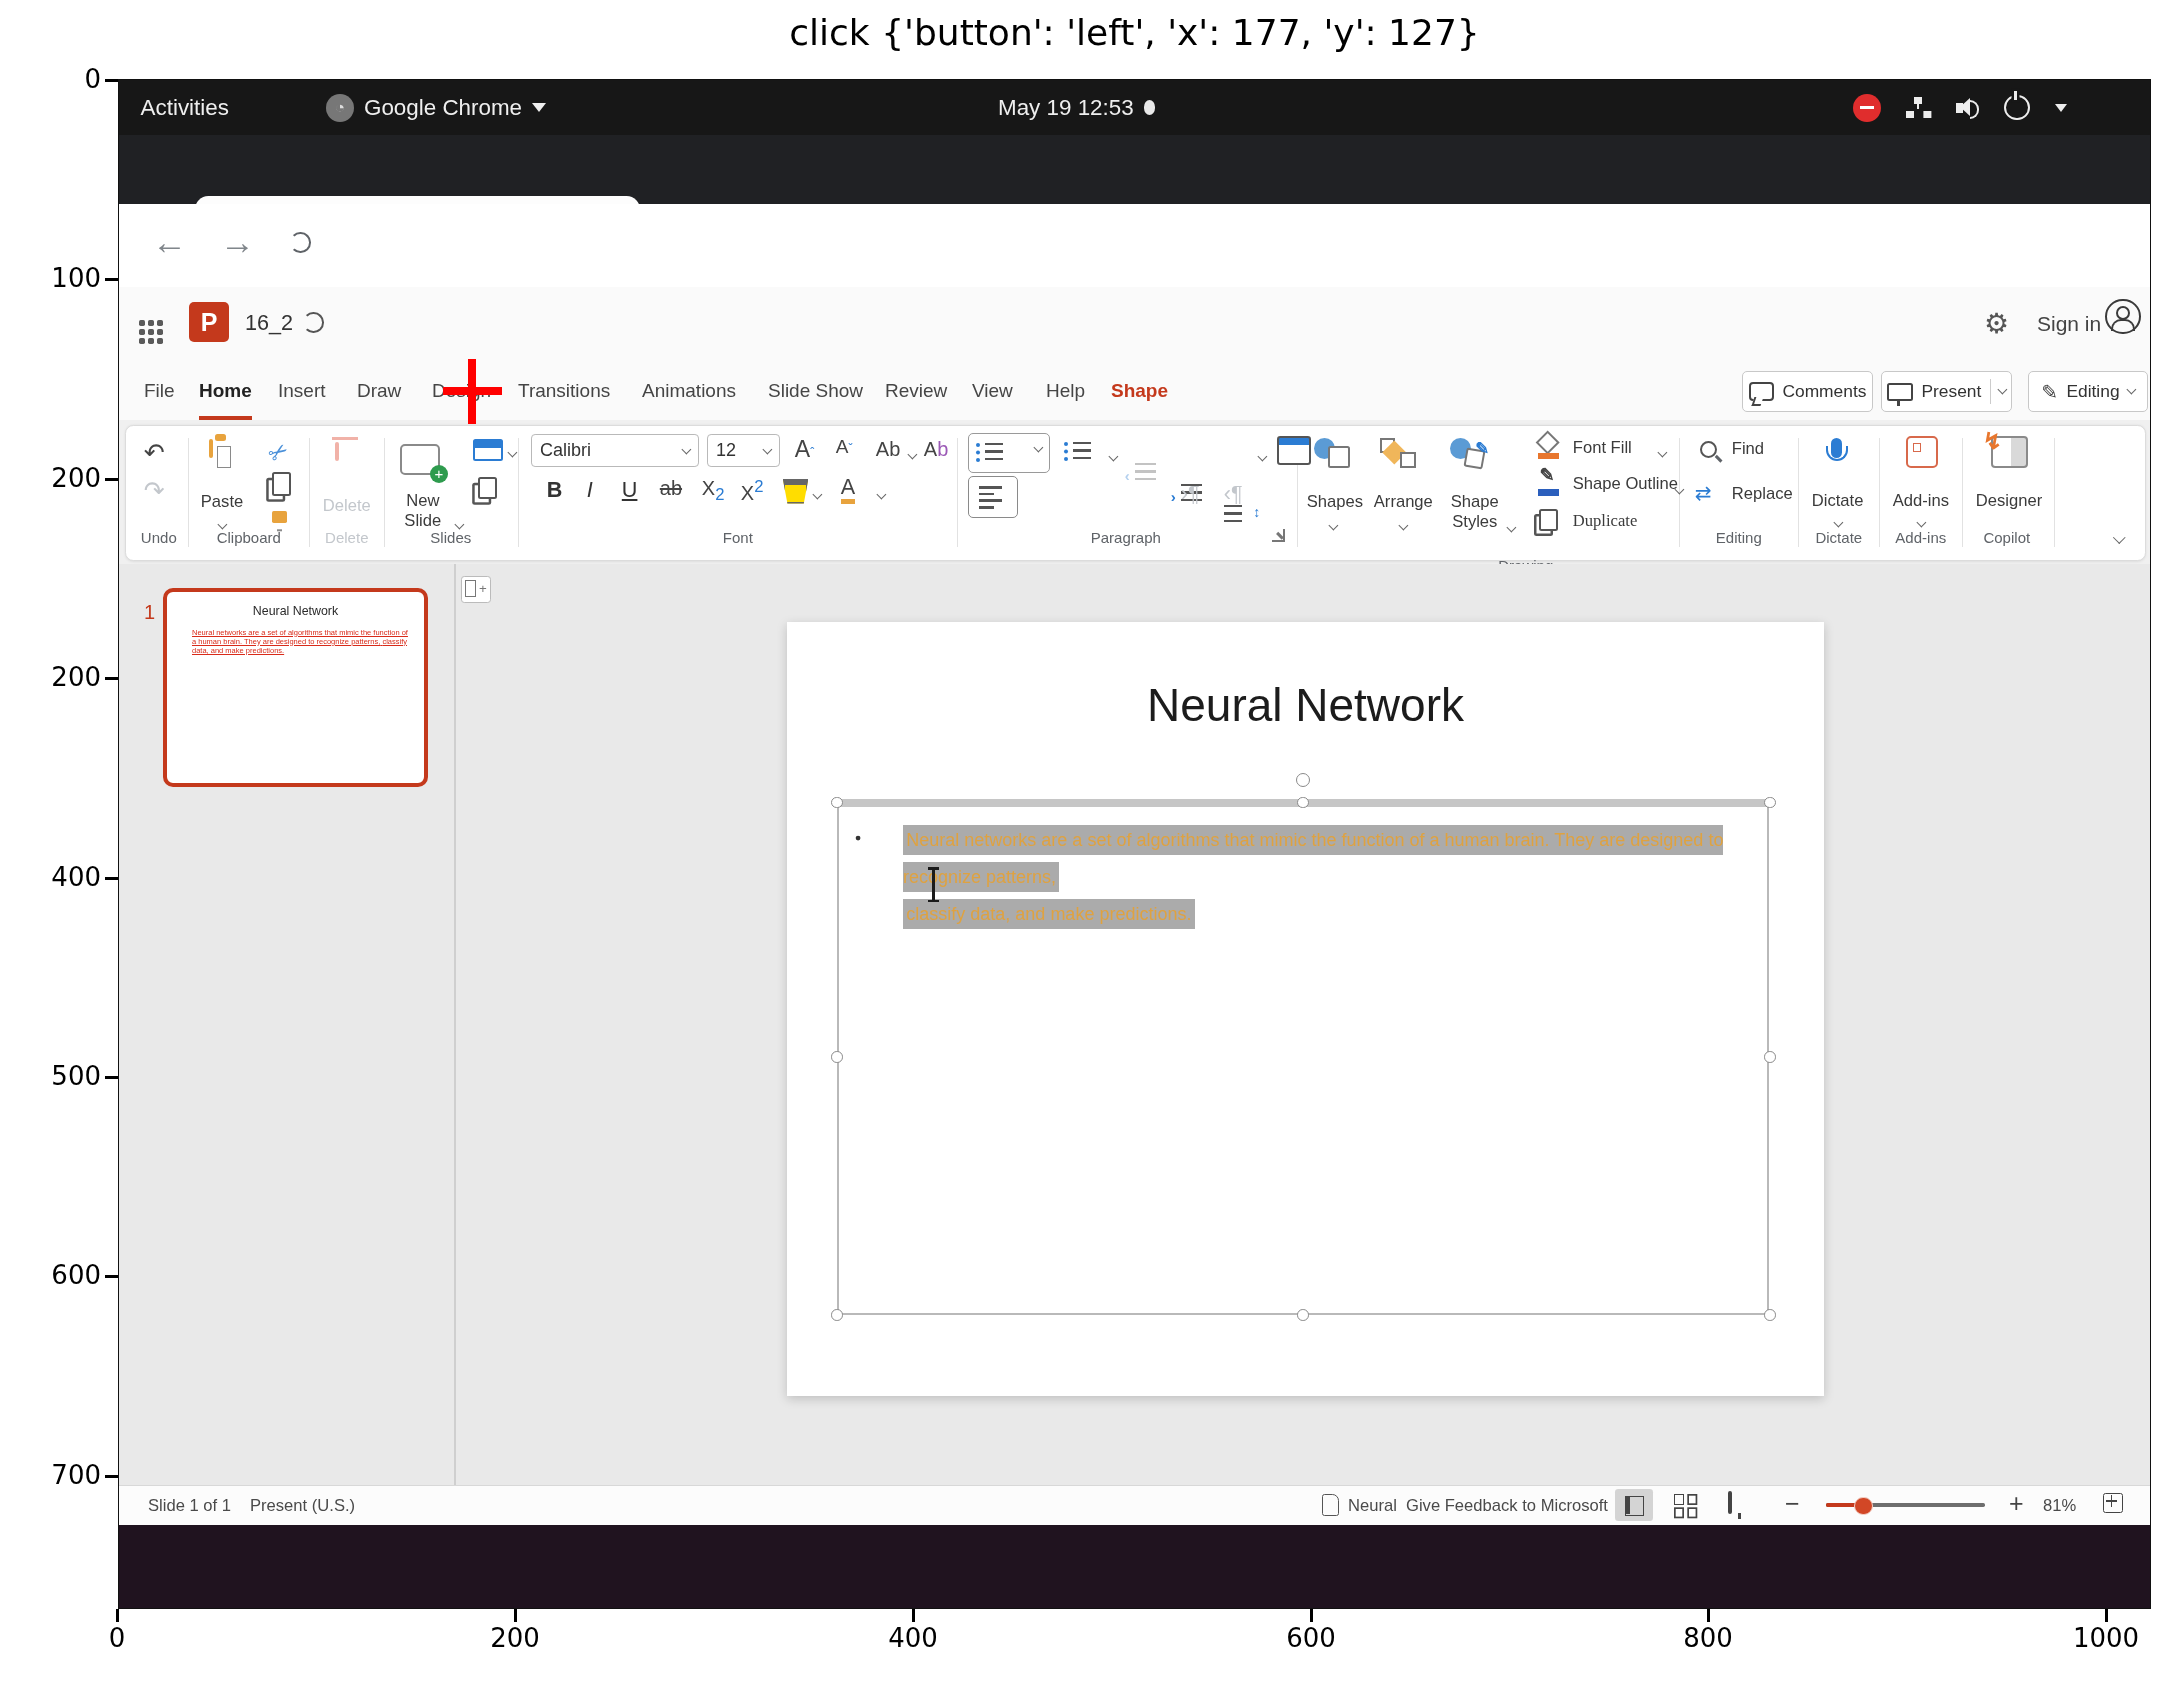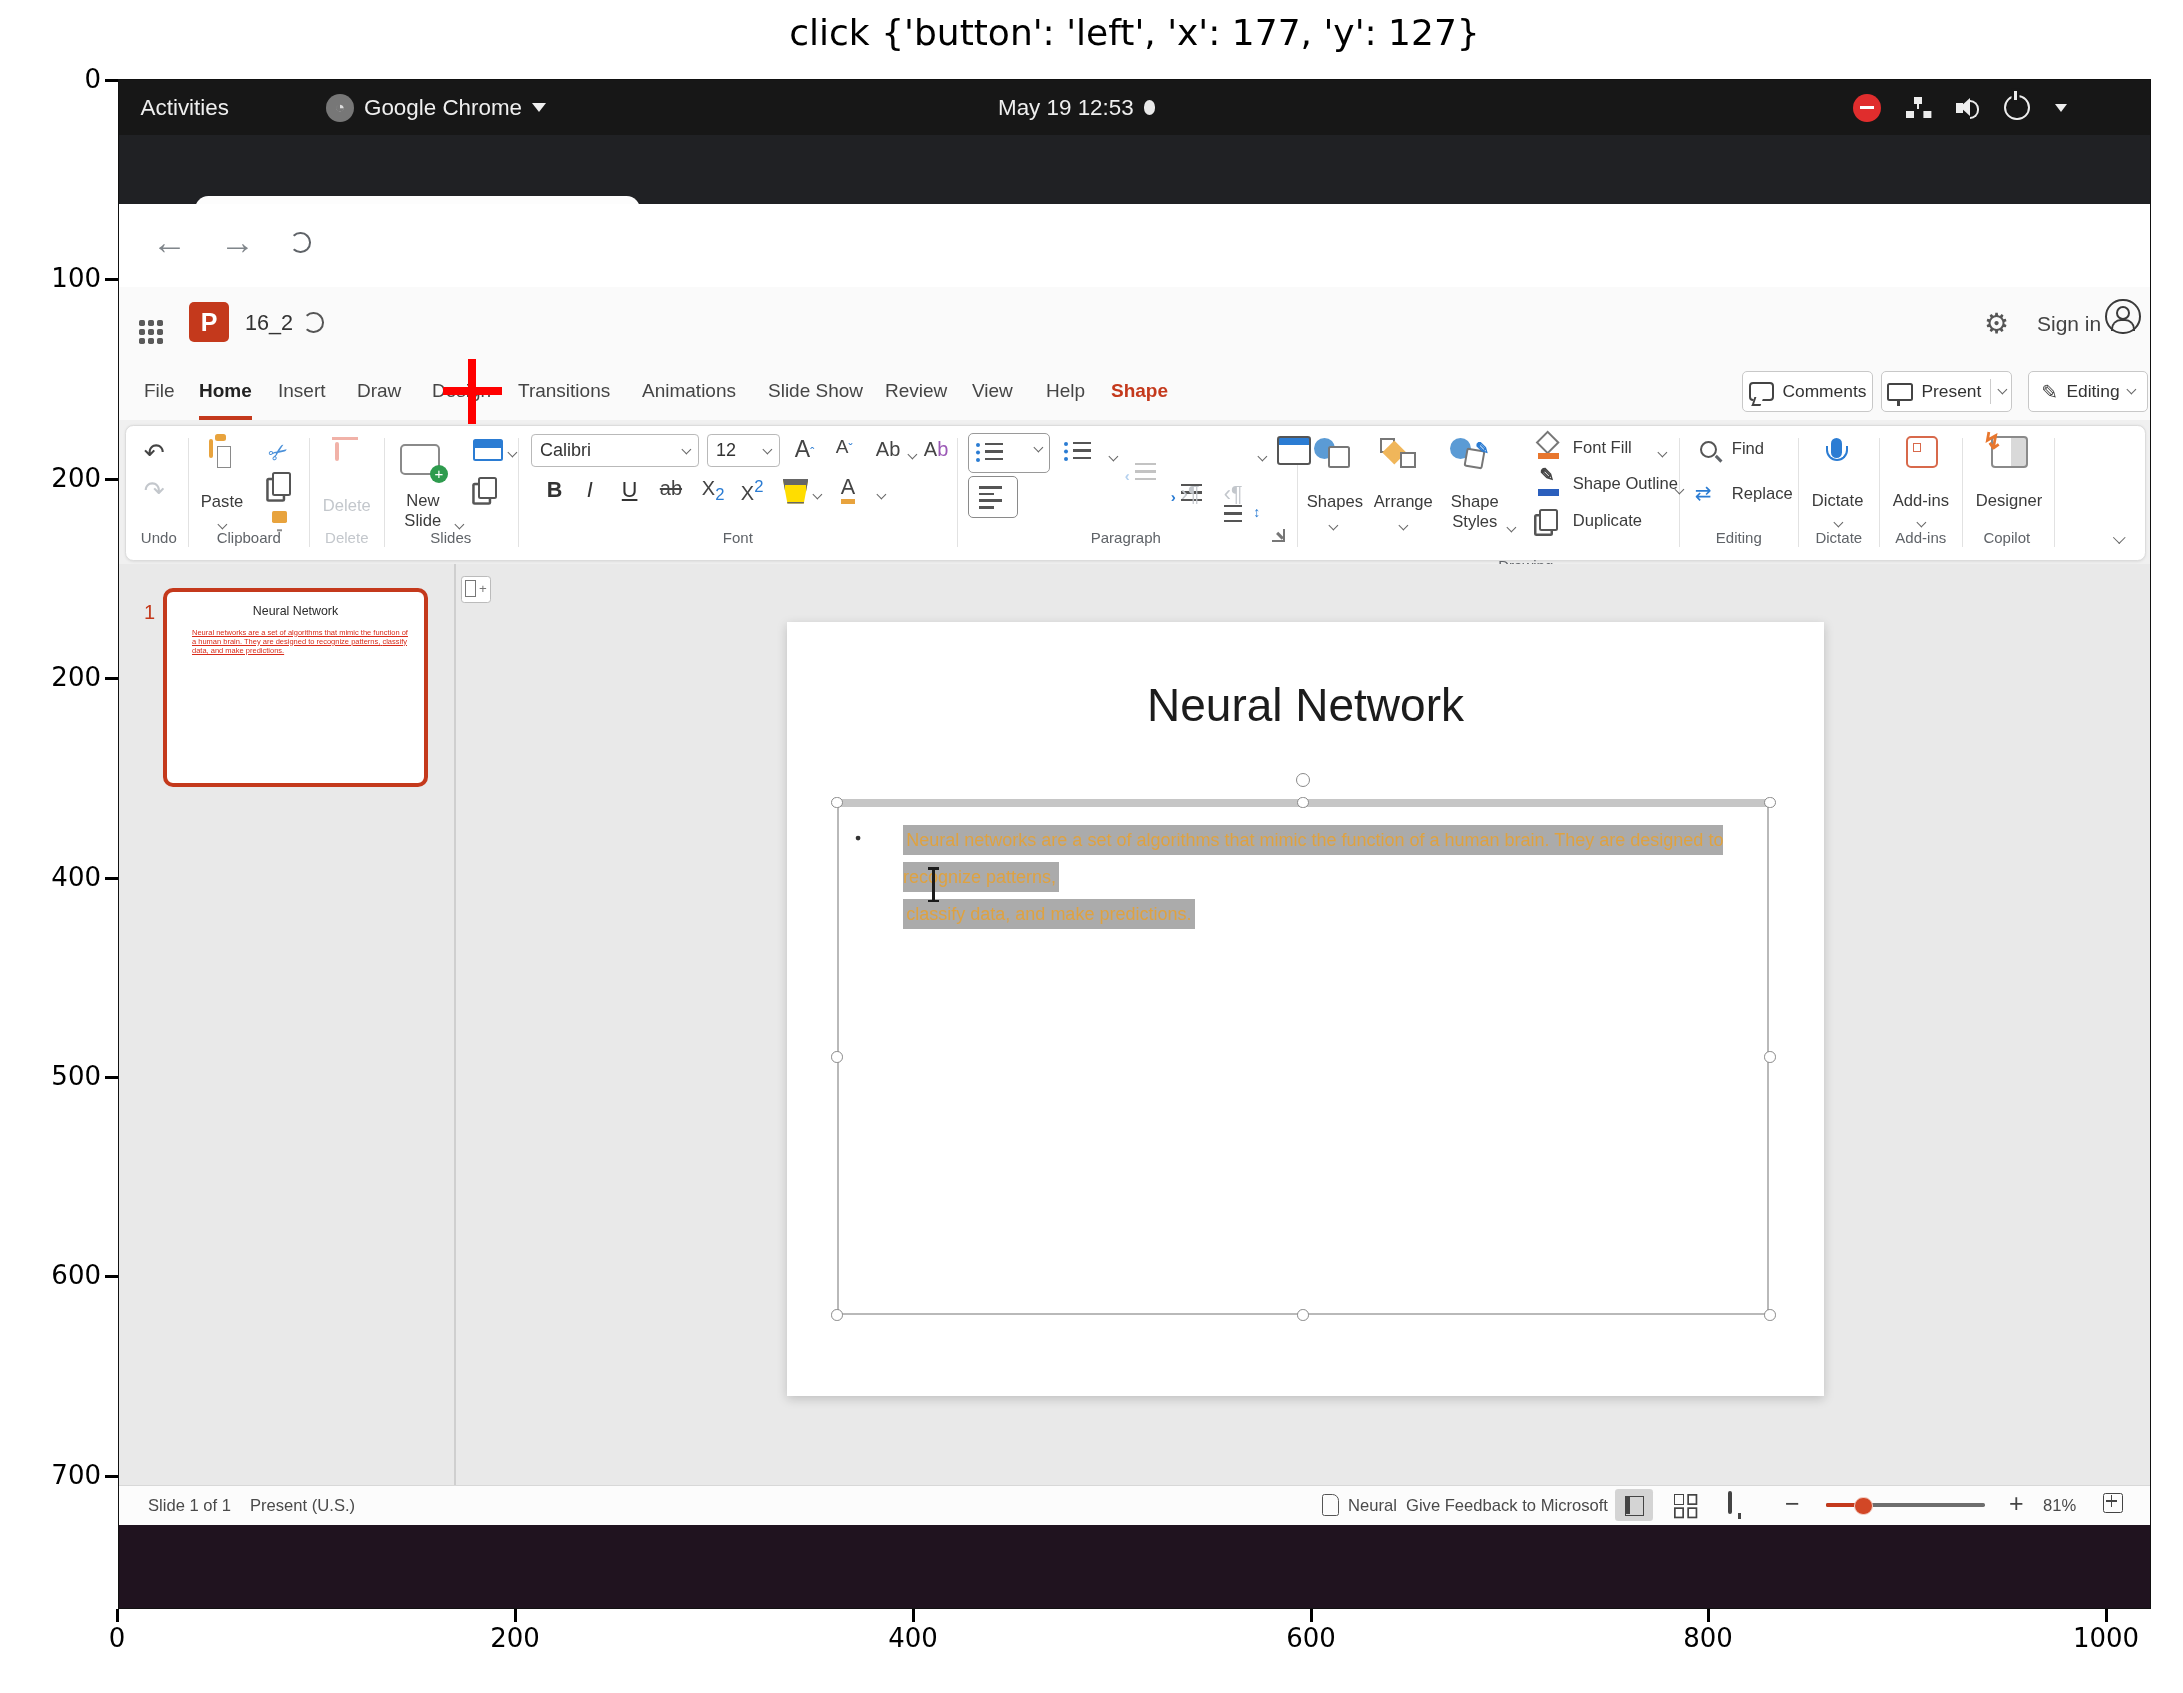--- a/index.html
+++ b/index.html
@@ -395,21 +395,21 @@
         <div class="a" style="left:1533px;top:18px;"><span class="chev sm"></span></div>
         <div class="a" style="left:1412px;top:45px;width:21.6px;height:20px;">
             <b style="position:absolute;left:1.7px;top:-6.6px;color:#444;font-size:18px;">✎</b>
             <i style="position:absolute;left:0;bottom:-5px;width:21.6px;height:6.6px;background:#2b5fbd;"></i>
           </div>
         <div class="a rtxt" style="left:1447px;top:48px;text-align:right;">Shape Outline</div>
 
         <div class="a" style="left:1578px;top:55px;"></div>
         <div class="a" style="left:1550px;top:55px;"><span class="chev sm"></span></div>
         <div class="a" style="left:1413px;top:83px;width:15px;height:18px;border:2.5px solid #555;border-radius:2.5px;background:#fff;box-shadow:-5px 5px 0 -2.5px #fff,-5px 5px 0 0 #555;"></div>
-        <div class="a rtxt" style="left:1447px;top:85px;">Duplicate</div>
+        <div class="a rtxt" style="left:1447px;top:85px;font-family:Liberation Serif, serif;">Duplicate</div>
         <div class="glabel" style="left:1365px;"></div>
         <div class="glabel" style="left:1400px;margin-top:28px;">Drawing</div>
 
         <div class="a" style="left:1574px;top:15px;"><span class="mag" style="border-color:#555;"></span></div>
         <div class="a rtxt" style="left:1606px;top:13.3px;">Find</div>
         <div class="a" style="left:1569px;top:55px;font-size:20px;color:#2b7cd3;">⇄</div>
         <div class="a rtxt" style="left:1606px;top:58px;">Replace</div>
         <div class="glabel" style="left:1613px;">Editing</div>
 
         <div class="a" style="left:1705px;top:11.6px;"><span class="mic" style="display:inline-block;"></span></div>

